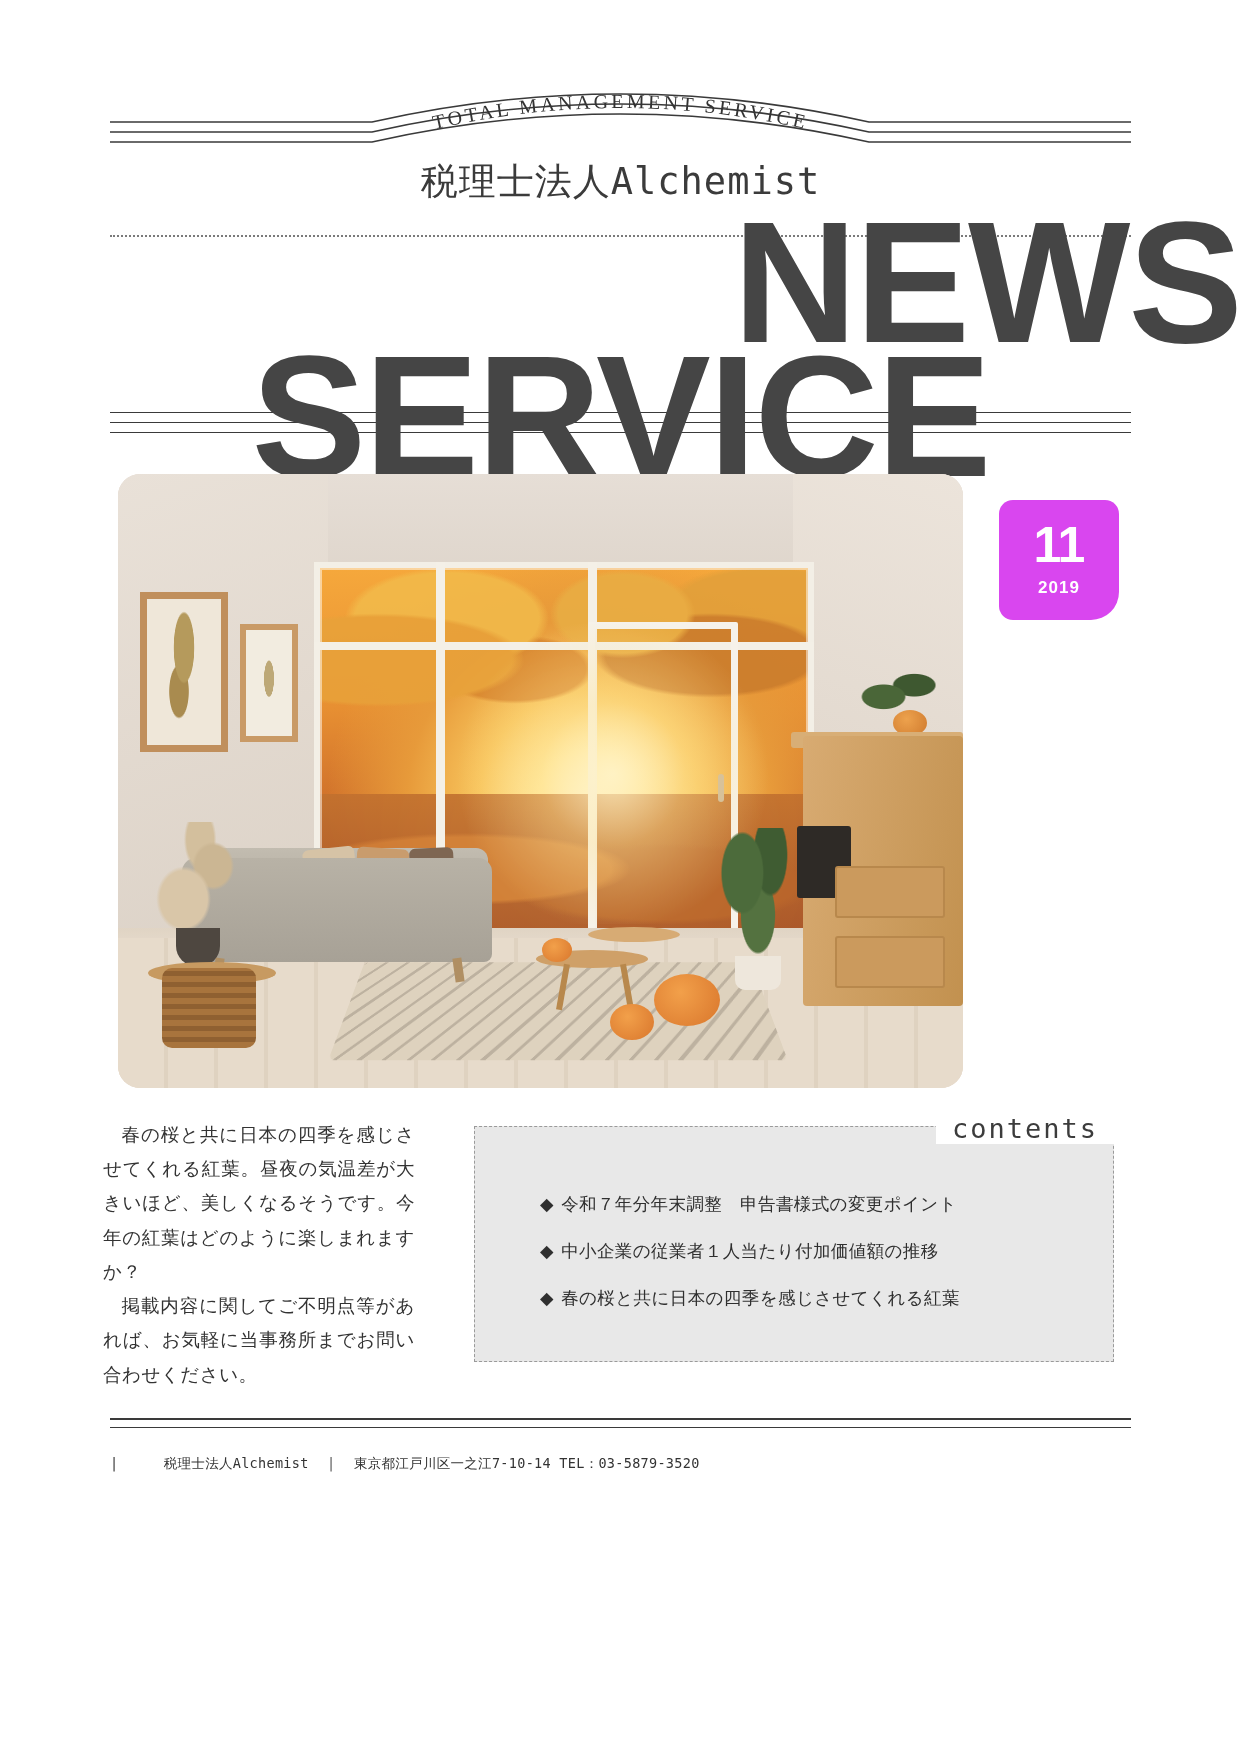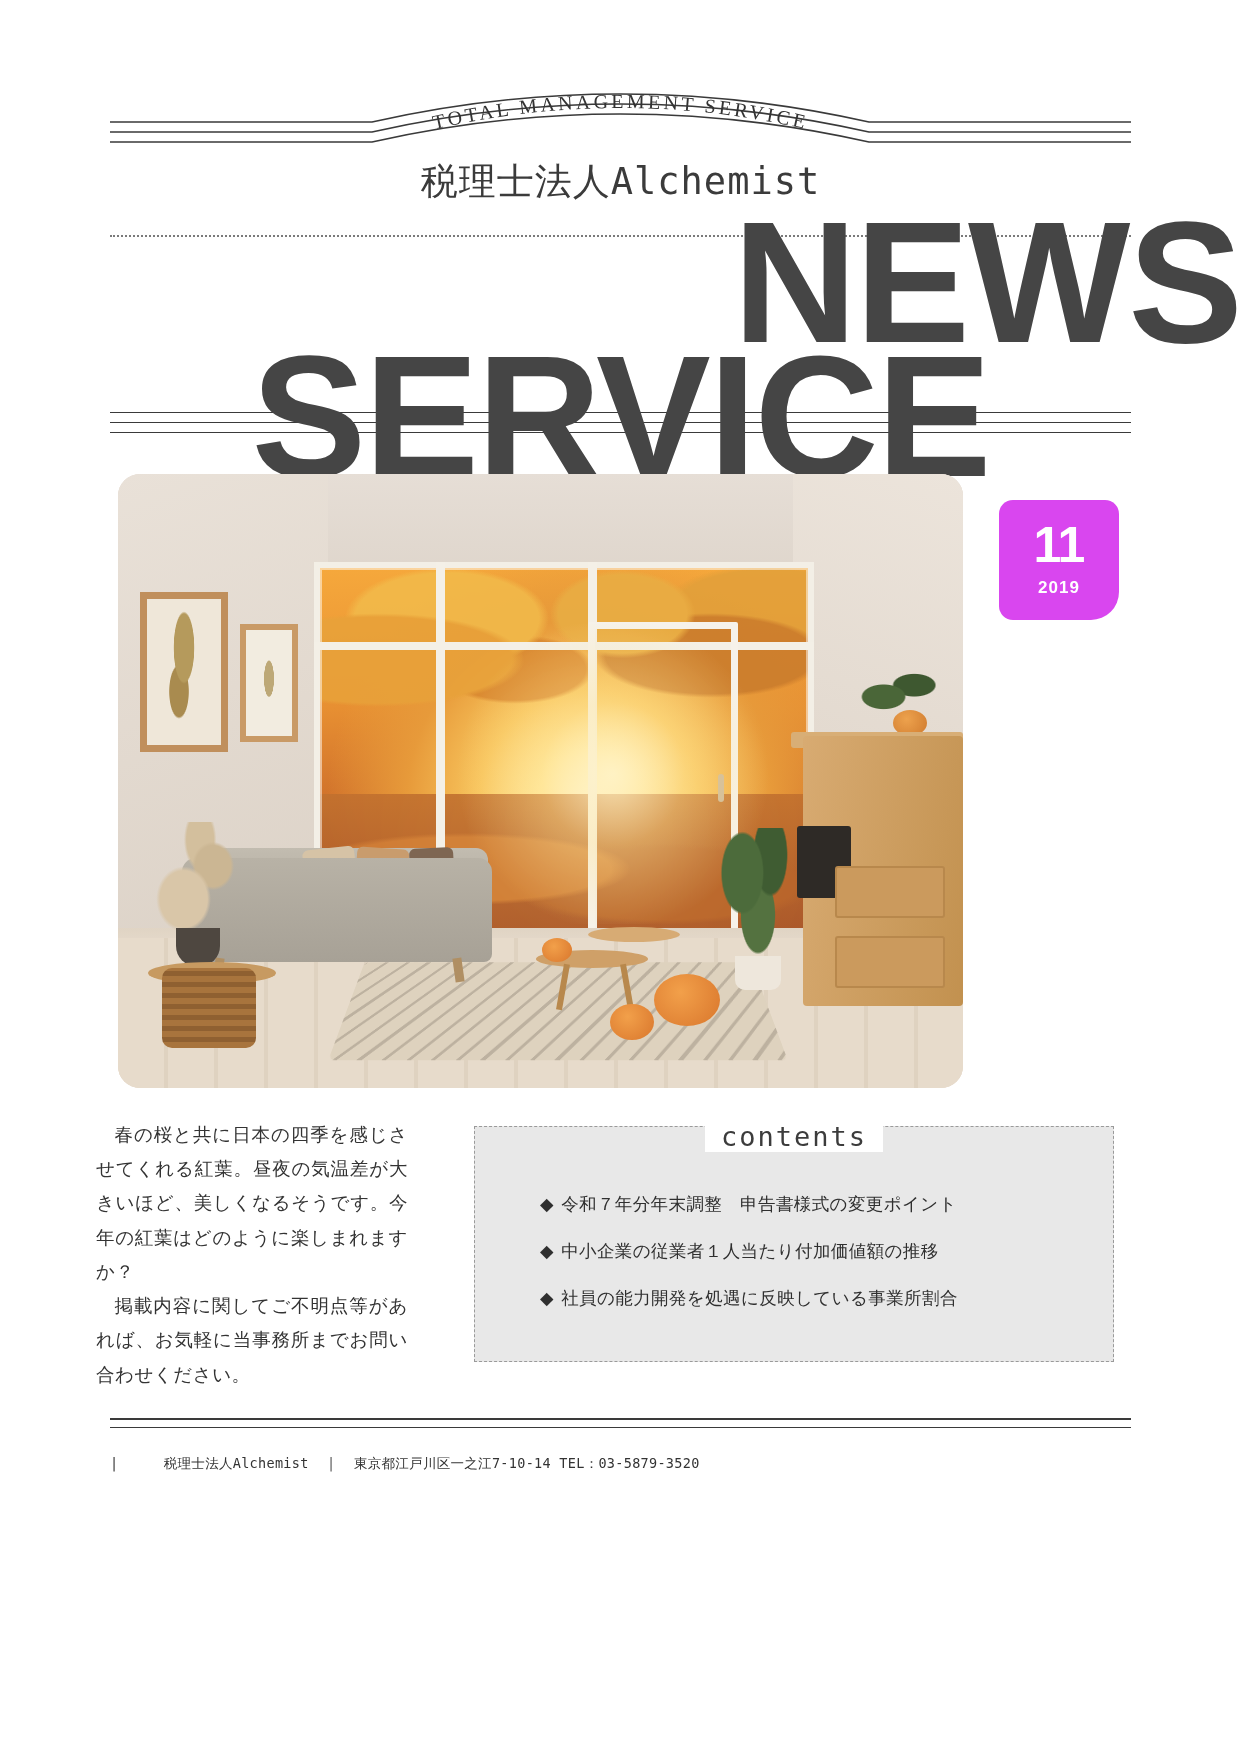--- a/index.html
+++ b/index.html
@@ -316,46 +316,45 @@
   }
   .date-badge .year {
     font-size: 17px; font-weight: bold;
     margin-top: 8px;
     letter-spacing: 1px;
   }
 
   
   .lead {
     position: absolute;
-    top: 1118px; left: 96px; width: 312px;
+    top: 1118px; left: 103px; width: 312px;
     font-size: 18.5px;
     line-height: 1.85;
     color: #333;
     letter-spacing: .5px;
     text-align: justify;
   }
   .lead p { margin: 0; text-indent: 1em; }
 
   
   .contents-box {
     position: absolute;
     top: 1126px; left: 474px; width: 640px; height: 236px;
     background: #e8e8e8;
     border: 1px dashed #9a9a9a;
   }
   .contents-title {
     position: absolute;
     top: 1113px; left: 474px; width: 640px;
-    text-align: center;
+    text-align: right;
     font-family: "DejaVu Sans Mono", monospace;
     font-size: 27px;
     color: #3c3c3c;
     letter-spacing: 2px;
     z-index: 3;
-    margin-top: 8px;
   }
   .contents-title span {
     background: #ffffff;
     padding: 0 16px;
   }
   .contents-list {
     position: absolute;
     top: 1176px; left: 500px; width: 600px;
   }
   .contents-list li {
@@ -485,21 +484,21 @@
   <li>
     <span class="diamond">◆</span>
     <span>令和７年分年末調整　申告書様式の変更ポイント</span>
   </li>
   <li>
     <span class="diamond">◆</span>
     <span>中小企業の従業者１人当たり付加価値額の推移</span>
   </li>
   <li>
     <span class="diamond">◆</span>
-    <span>社員の能力開発を処遇に反映している事業所割合</span>
+    <span>春の桜と共に日本の四季を感じさせてくれる紅葉</span>
   </li>
 </ul>
 
 <div class="footer-rule1"></div>
 <div class="footer-rule2"></div>
 <div class="footer-text">
   <span>|</span>
   <span class="sep">&nbsp;</span>
   <span>税理士法人Alchemist</span>
   <span class="sep">|</span>

